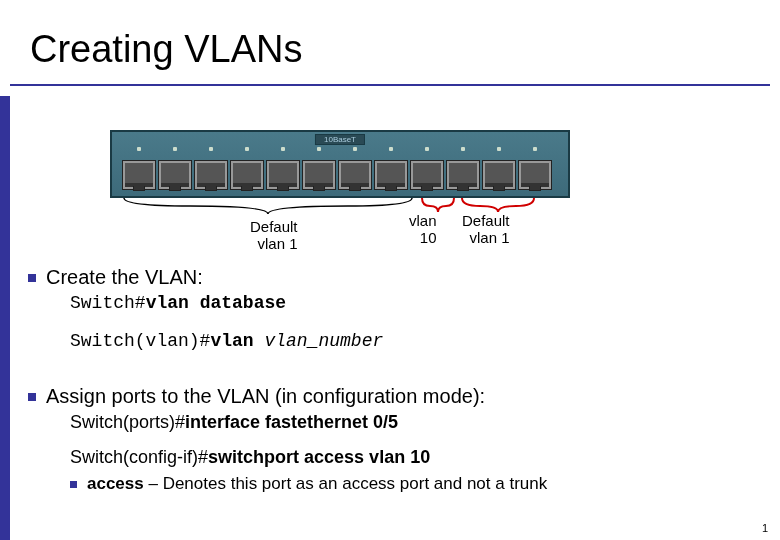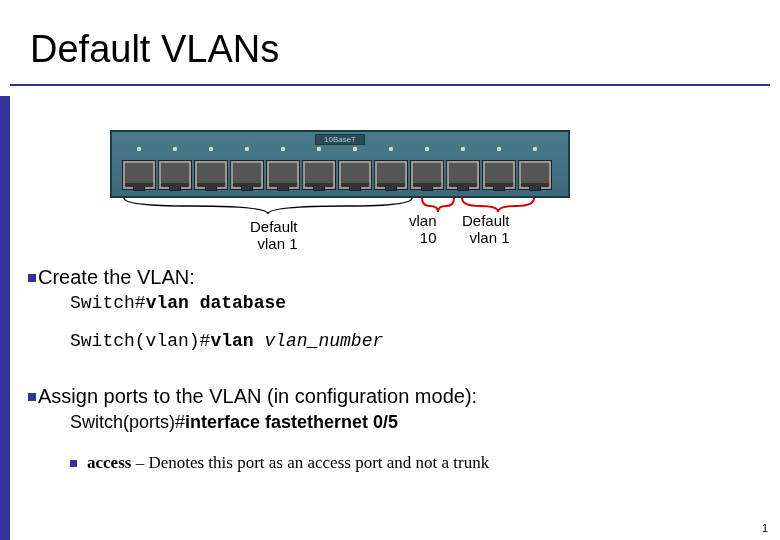--- a/index.html
+++ b/index.html
@@ -132,21 +132,21 @@
   
   .content {
     position: absolute;
     top: 266px;
     left: 28px;
     right: 20px;
   }
   .bullet-row {
     display: flex;
     align-items: flex-start;
-    gap: 2px;
+    gap: 10px;
     margin-bottom: 4px;
   }
   .sq {
     width: 8px; height: 8px; background: #333399; margin-top: 8px; flex-shrink: 0;
   }
   .sq-small {
     width: 7px; height: 7px; background: #333399; margin-top: 7px; flex-shrink: 0;
   }
   .bt {
     font-size: 20px;
@@ -161,37 +161,36 @@
     font-size: 18px;
   }
   .sans { font-family: Arial, sans-serif; font-size: 18px; }
   .gap { height: 12px; }
   .sub2 {
     margin-left: 42px;
     display: flex;
     gap: 10px;
     align-items: flex-start;
     margin-top: 6px;
-    font-family: Liberation Serif, serif;
   }
   .sub2-text { font-size: 17px; }
   .pagenum {
     position: absolute;
     bottom: 6px;
     right: 12px;
     font-size: 11px;
     color: #000;
   }
 </style>
 </head>
 <body>
 
 <div class="sidebar"></div>
 
-<div class="title">Default VLANs</div>
+<div class="title">Creating VLANs</div>
 <div class="title-underline"></div>
 
 <div class="switch-wrap">
   <div class="switch-body">
     <div class="switch-toplabel">10BaseT</div>
     <div class="led-strip">
       <div class="led">
           <div class="led-dot"></div>
         </div>
       <div class="led">
@@ -287,20 +286,23 @@
   <div style="height:16px"></div>
 
   <div class="bullet-row">
     <div class="sq"></div>
     <div class="bt">Assign ports to the VLAN (in configuration mode):</div>
   </div>
   <div class="sub sans">
     <span>Switch(ports)#</span><b>interface fastethernet 0/5</b>
   </div>
   <div style="height:8px"></div>
+  <div class="sub sans">
+    <span>Switch(config-if)#</span><b>switchport access vlan 10</b>
+  </div>
 
   <div class="sub2">
     <div class="sq-small"></div>
     <div class="sub2-text">
       <b>access</b><span> – Denotes this port as an access port and not a trunk</span>
     </div>
   </div>
 
 </div>
 

